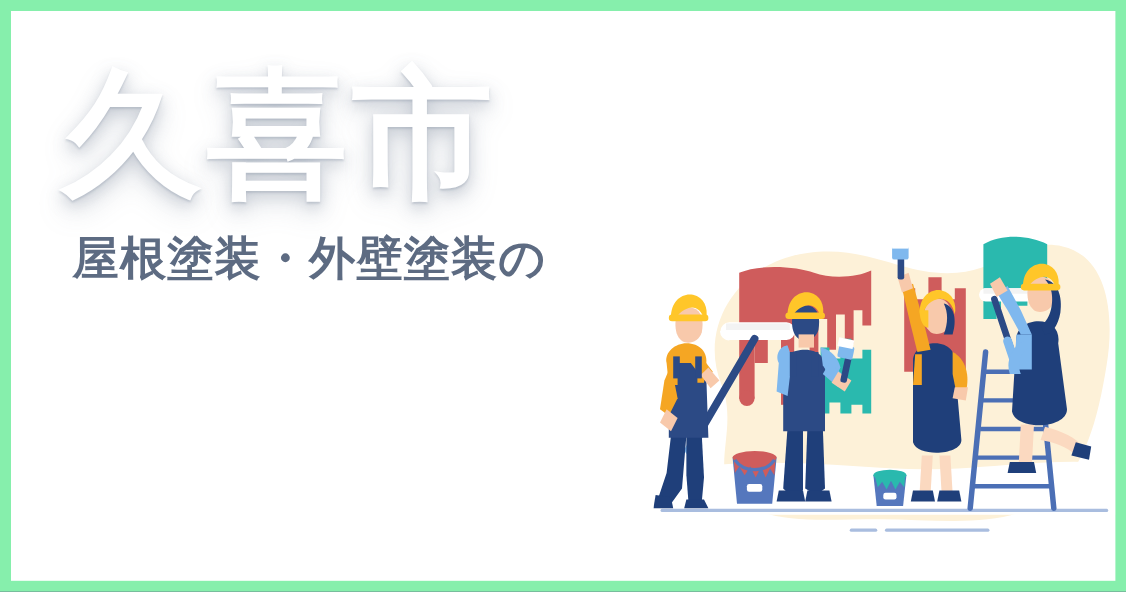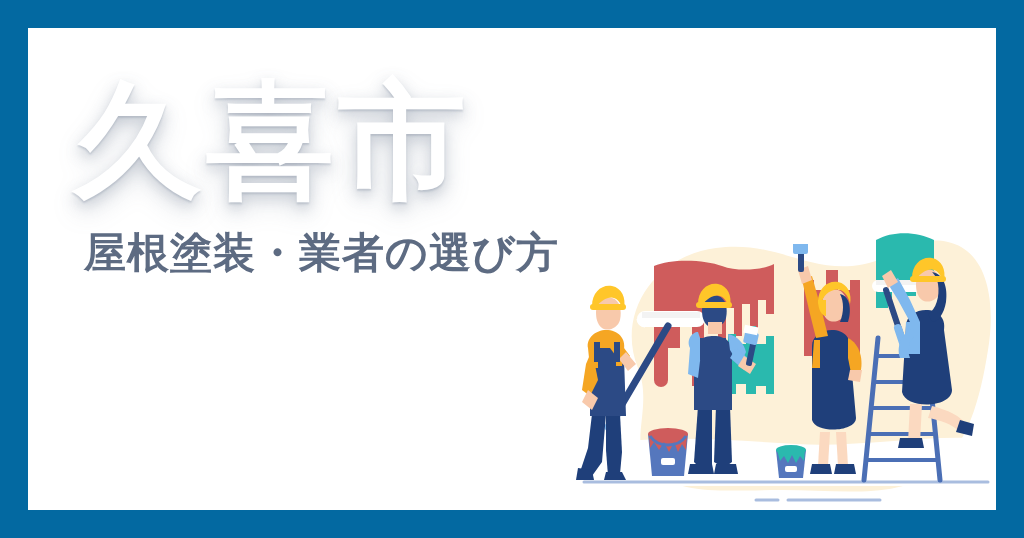--- a/index.html
+++ b/index.html
@@ -5,22 +5,22 @@
 <style>
   * { margin:0; padding:0; box-sizing:border-box; }
   html,body{
     width:1024px; height:538px; overflow:hidden;
     font-family:"Liberation Sans","DejaVu Sans",sans-serif;
     background:#5d6b82;
   }
   .banner{
     position:relative;
     width:1024px; height:538px;
-    background:#0369a1;
-    padding:28px;
+    background:#86efac;
+    padding:10px;
   }
   .canvas{
     position:relative;
     width:100%; height:100%;
     background:#ffffff;
     overflow:hidden;
   }
 
   
   .text-block{
@@ -70,21 +70,21 @@
   .illustration svg{ display:block; width:100%; height:100%; }
 </style>
 </head>
 <body>
 
 <div class="banner">
   <div class="canvas">
 
     <div class="text-block">
       <div class="city-title">久喜市</div>
-      <div class="subtitle">屋根塗装・業者の選び方</div>
+      <div class="subtitle">屋根塗装・外壁塗装の</div>
     </div>
 
     <div class="illustration">
       <svg viewBox="0 0 420 310" xmlns="http://www.w3.org/2000/svg" role="img">
 
         <path fill="#fdf1d8" d="M62,150
                  C40,96 78,38 140,30
                  C196,22 228,52 276,48
                  C318,44 336,16 372,24
                  C412,33 420,84 412,132

